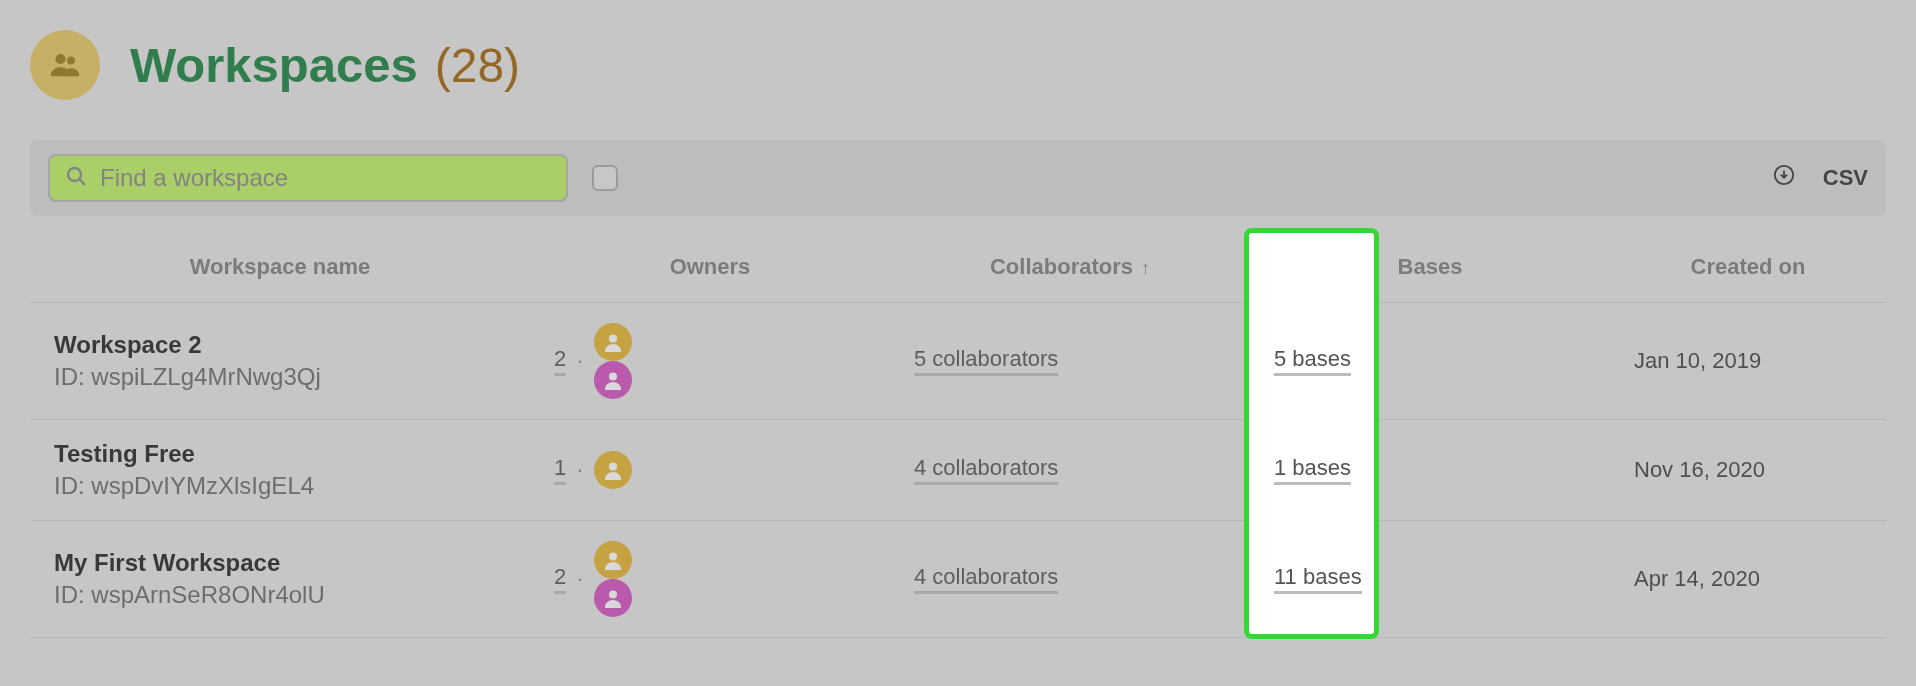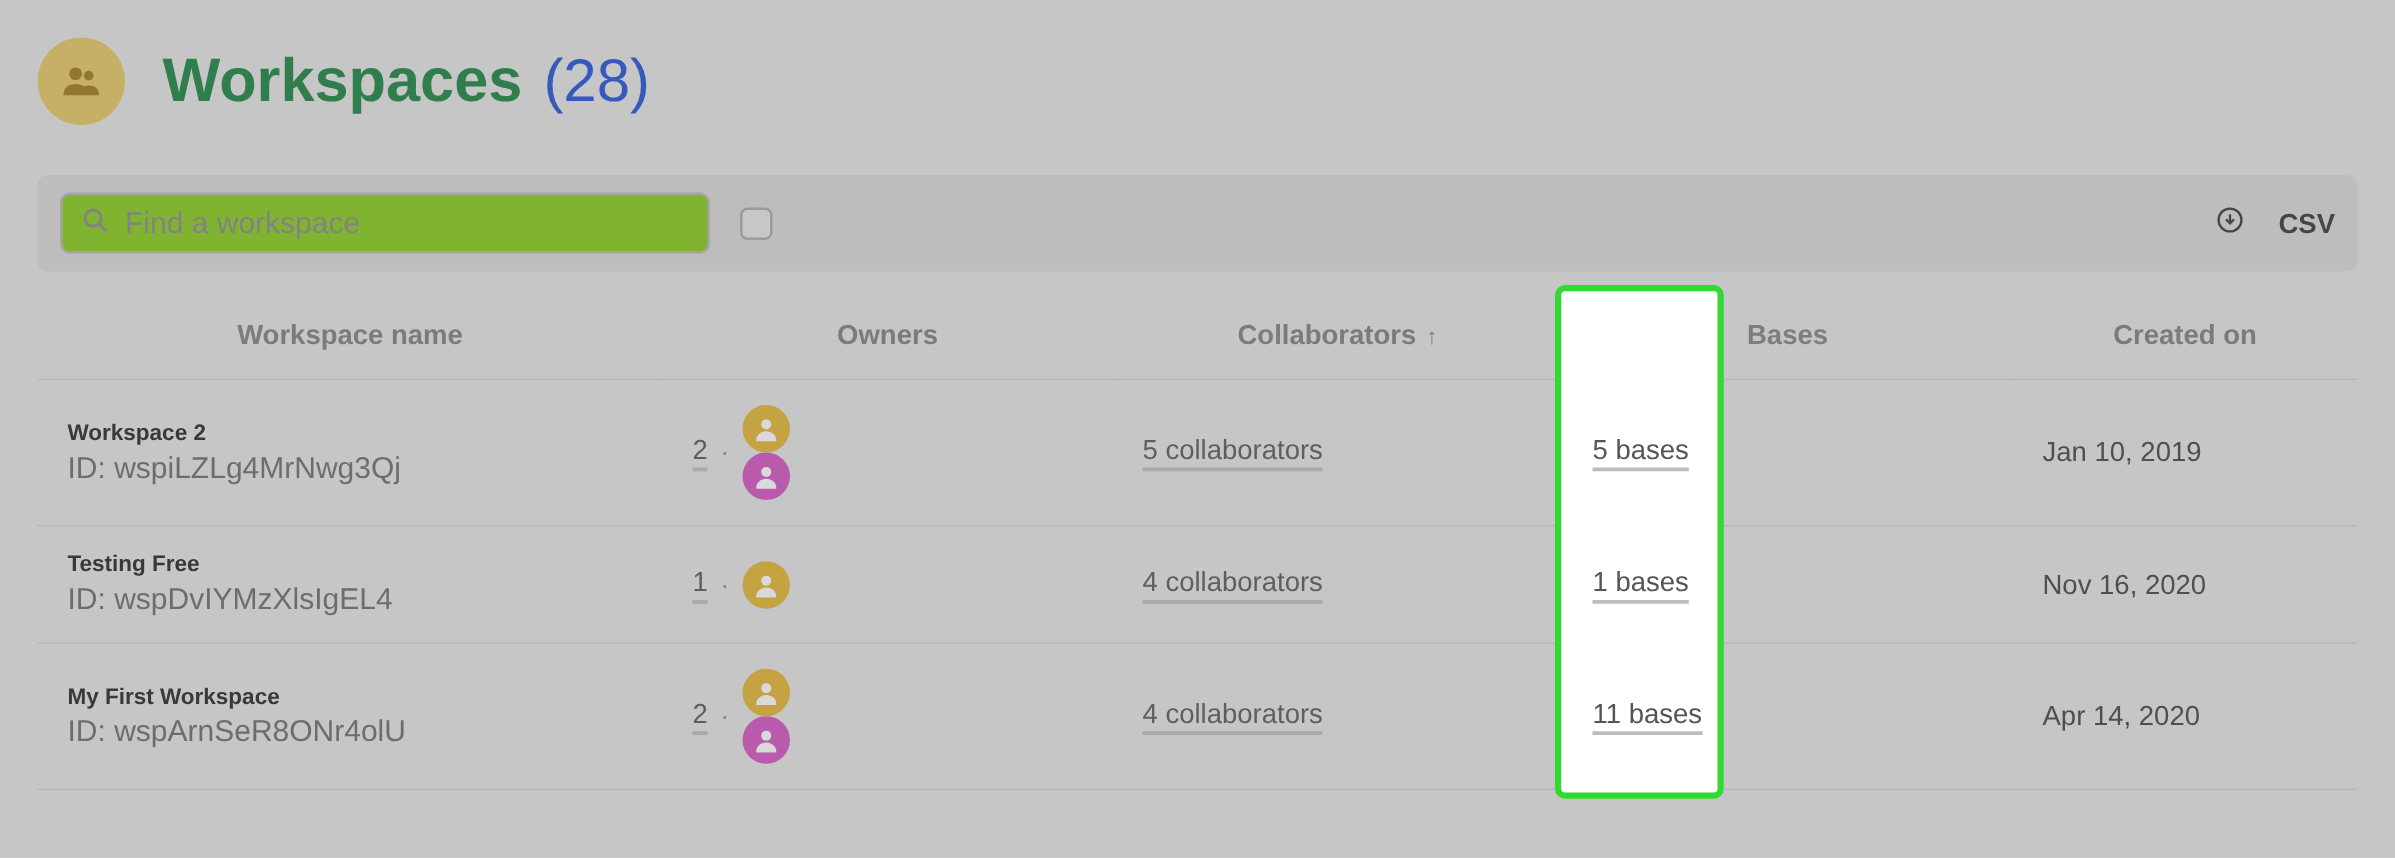--- a/index.html
+++ b/index.html
@@ -3,33 +3,33 @@
 <meta charset="utf-8">
 <style>
   * { box-sizing: border-box; margin:0; padding:0; }
   html,body { width:1916px; height:686px; font-family:-apple-system,BlinkMacSystemFont,"Segoe UI",Helvetica,Arial,sans-serif; position:relative; }
   body { background:#e5e5e5; color:#333; }
   .dim-overlay { position:absolute; inset:0; background:rgba(120,120,120,0.28); pointer-events:none; z-index:50; }
   .page { padding:30px 30px 0 30px; }
   .header { display:flex; align-items:center; gap:30px; margin-bottom:40px; }
   .header-icon { width:70px; height:70px; border-radius:50%; background:#e3c65f; display:flex; align-items:center; justify-content:center; }
   .header-title { font-size:49px; font-weight:700; color:#15803d; }
-  .header-count { font-size:48px; font-weight:400; color:#1d4ed8; margin-left:8px; }
+  .header-count { font-size:48px; font-weight:400; color:#a16207; margin-left:8px; }
   .toolbar { background:#d9d9d9; border-radius:8px; padding:14px 18px; display:flex; align-items:center; gap:24px; margin-bottom:18px; }
-  .search-box { display:flex; align-items:center; gap:12px; background:#84cc16; border:2px solid #b8b7b4; border-radius:8px; padding:8px 14px; width:520px; }
+  .search-box { display:flex; align-items:center; gap:12px; background:#bef264; border:2px solid #b8b7b4; border-radius:8px; padding:8px 14px; width:520px; }
   .search-box input { border:none; background:transparent; outline:none; font-size:24px; color:#555; width:100%; }
   .search-box input::placeholder { color:#888; }
   .checkbox { width:26px; height:26px; border:2px solid #aaa; border-radius:6px; background:#e7e6e4; flex:0 0 auto; }
   .checkbox-label { font-size:24px; color:#444; }
   .spacer { flex:1; }
   .csv { display:flex; align-items:center; gap:28px; font-size:22px; font-weight:600; color:#333; cursor:pointer; }
   table { width:100%; border-collapse:collapse; }
   th { text-align:center; font-size:22px; font-weight:600; color:#7d7d7d; padding:20px 24px 22px 24px; border-bottom:1px solid #cfcfcf; }
   td { padding:20px 24px; border-bottom:1px solid #cfcfcf; vertical-align:middle; font-size:22px; }
-  .ws-name { font-size:18px; font-weight:700; color:#222; margin-bottom:4px; }
+  .ws-name { font-size:24px; font-weight:700; color:#222; margin-bottom:4px; }
   .ws-id { font-size:24px; color:#6a6a6a; }
   .sort-arrow { margin-left:8px; font-size:18px; color:#888; }
   .owners-cell { display:flex; align-items:center; gap:10px; }
   .owner-count { font-size:22px; color:#555; border-bottom:3px solid #bdbdbd; padding-bottom:1px; }
   .dot-sep { color:#888; }
   .avatar { width:38px; height:38px; border-radius:50%; display:flex; align-items:center; justify-content:center; }
   .avatar.gold { background:#e3b32e; }
   .avatar.magenta { background:#d44fc1; }
   .avatar svg { width:24px; height:24px; fill:#fff; }
   .collab-link, .bases-link { font-size:22px; color:#555; border-bottom:3px solid #bdbdbd; padding-bottom:1px; display:inline-block;text-align:center; }

